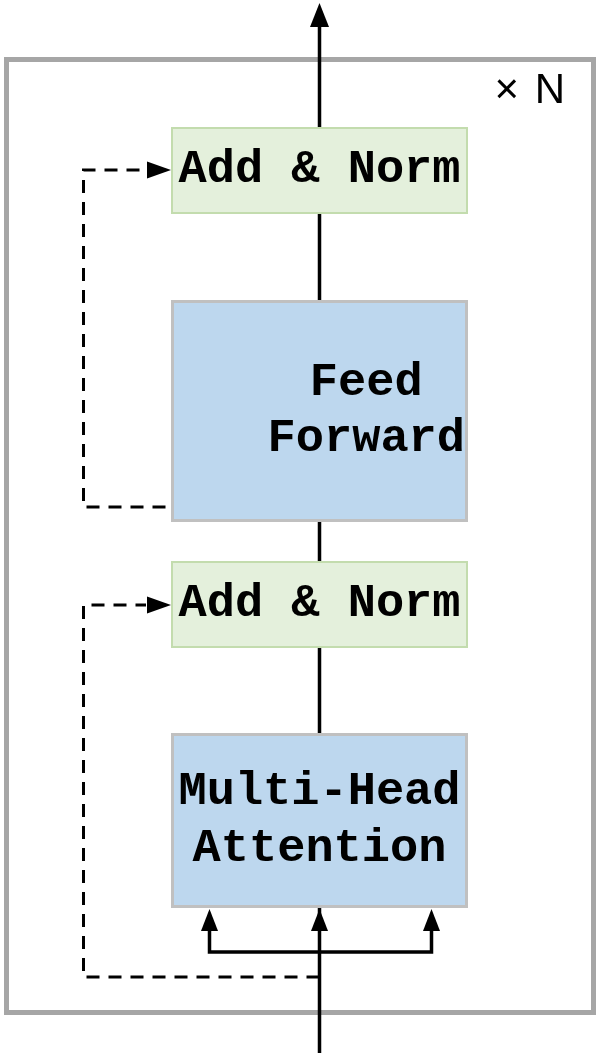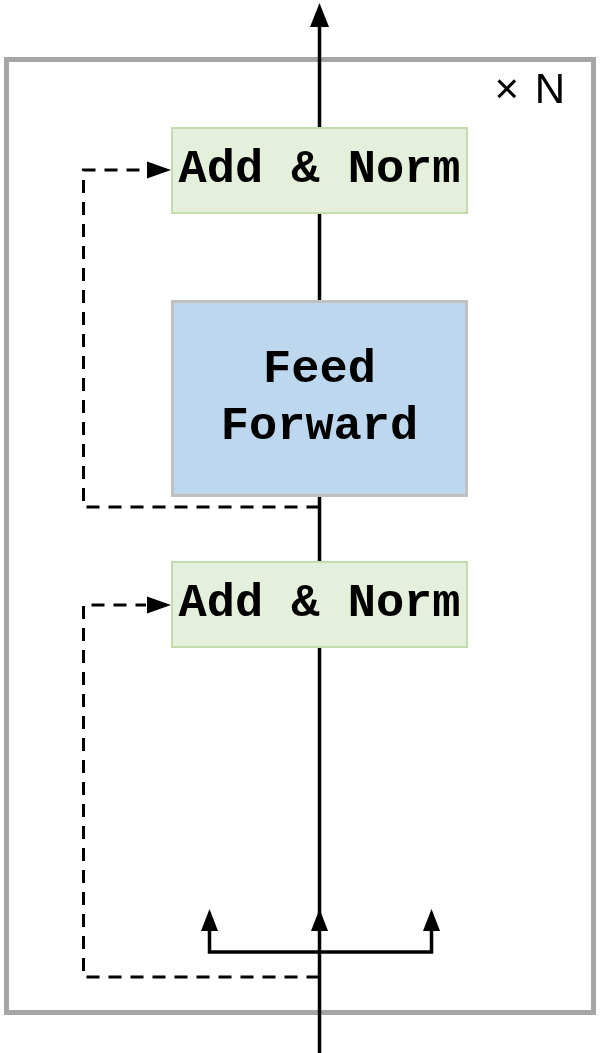--- a/index.html
+++ b/index.html
@@ -44,21 +44,21 @@
     color: #000000;
     font-weight: bold;
     font-size: 47px;
     line-height: 1.2;
     white-space: pre-line;
     font-family: Liberation Mono, monospace;
   }
   .box.green { border: 2px solid; }
   .box.blue  { border: 3px solid; }
   .box-add-norm-top       { top: 127px; height: 87px;  }
-  .box-feed-forward       { top: 300px; height: 197px; }
+  .box-feed-forward       { top: 300px; height: 222px; justify-content: flex-end; }
   .box-add-norm-bottom    { top: 561px; height: 87px;  }
   .box-multi-head-attn    { top: 733px; height: 175px; }
   .repeat-label {
     position: absolute;
     top: 66px;
     right: 33px;
     z-index: 3;
     font-family: "Liberation Sans", sans-serif;
     font-size: 42px;
     font-weight: 400;
@@ -103,14 +103,18 @@
 
   <div class="box blue box-feed-forward" style="background-color: rgb(189, 215, 238); border-color: rgb(192, 192, 192);">
     <span>Feed
 Forward</span>
   </div>
 
   <div class="box green box-add-norm-bottom" style="background-color: rgb(228, 240, 220); border-color: rgb(195, 220, 174);">
     <span>Add &amp; Norm</span>
   </div>
 
+  <div class="box blue box-multi-head-attn" style="background-color: rgb(189, 215, 238); border-color: rgb(192, 192, 192);">
+    <span>Multi-Head
+Attention</span>
+  </div>
 
 </div>
 
 </body></html>

